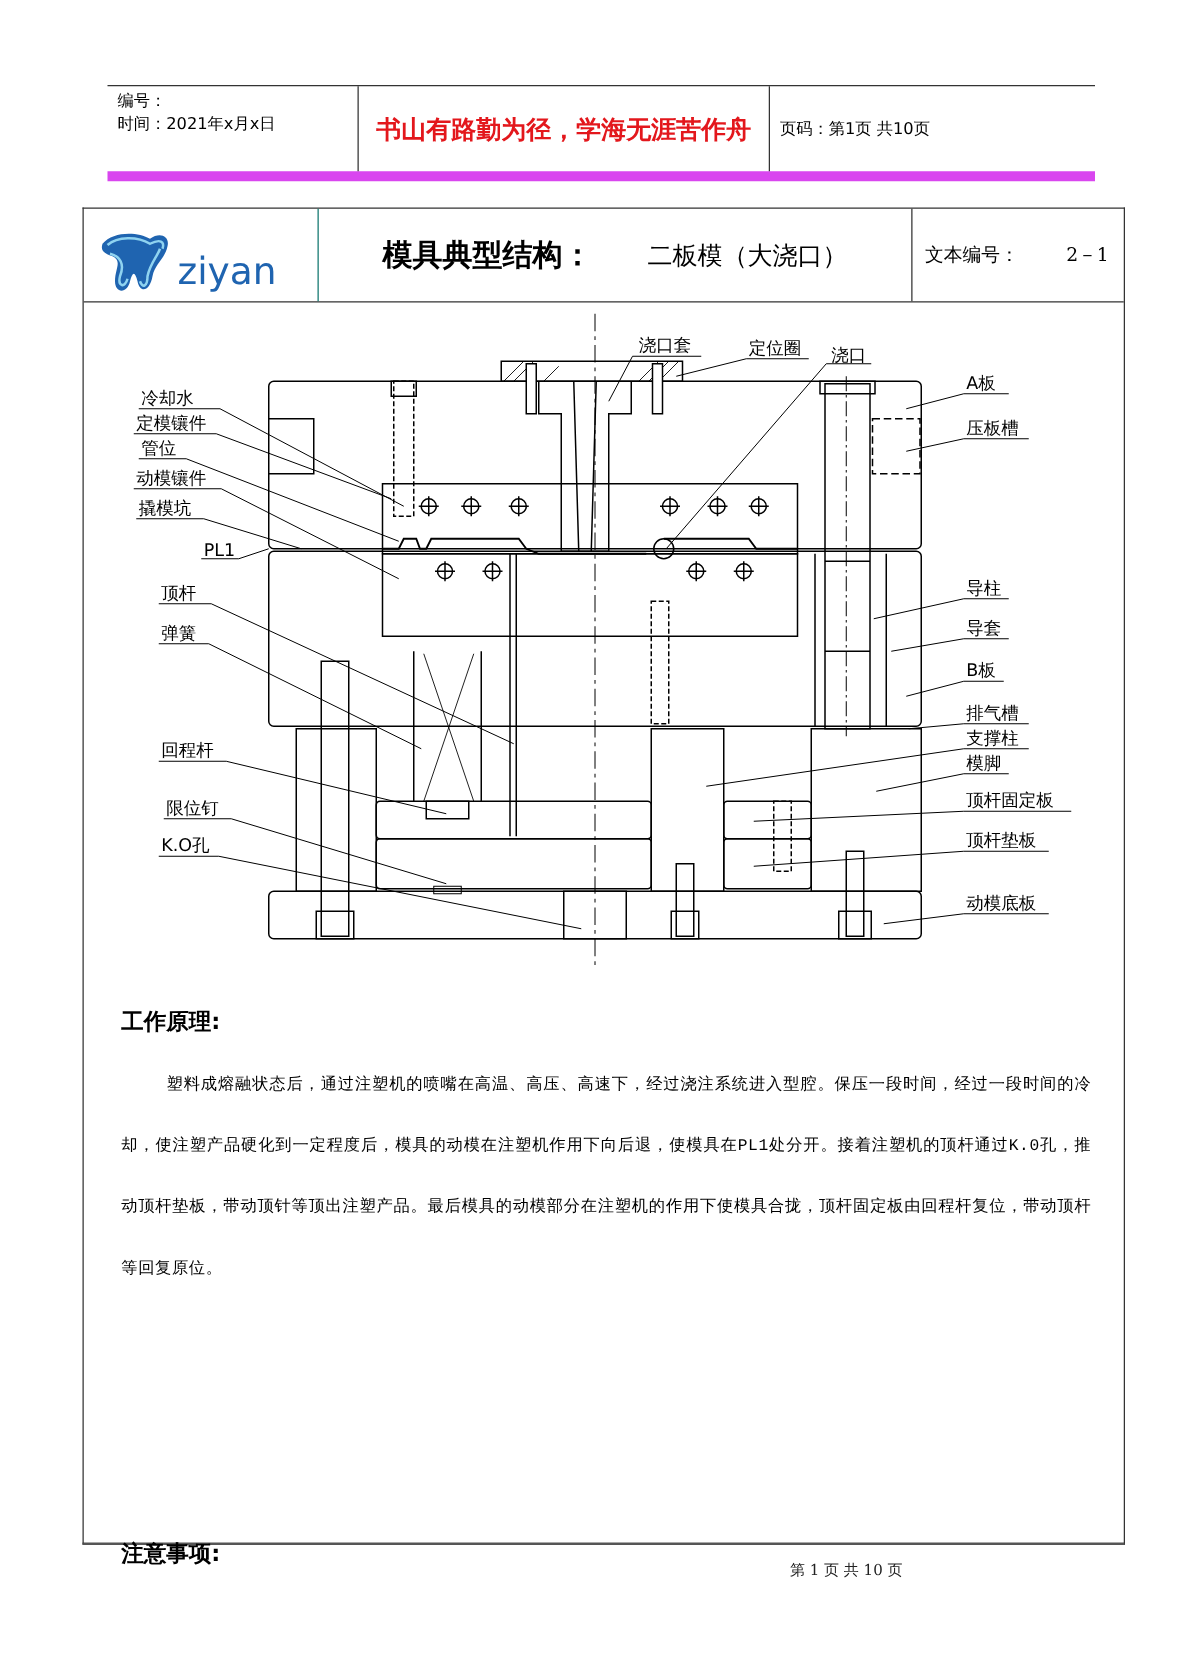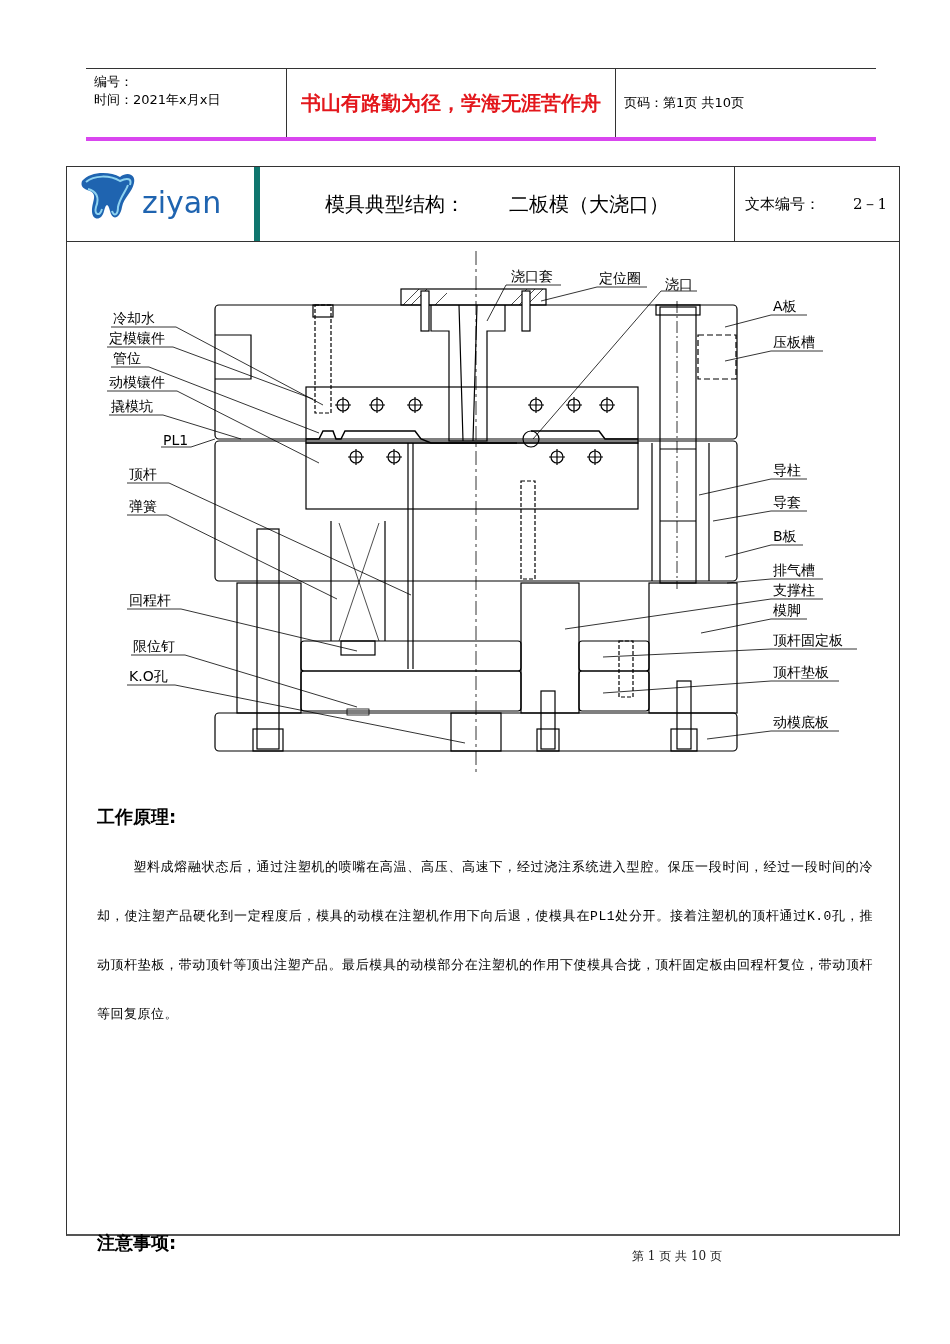--- a/index.html
+++ b/index.html
@@ -1,29 +1,29 @@
 <!DOCTYPE html>
 <html><head>
 <meta charset="utf-8">
 <style>
   html, body { margin: 0; padding: 0; background: #ffffff; }
   body { width: 950px; height: 1344px; position: relative; font-family: "DejaVu Sans", "Liberation Sans", sans-serif; color: #000; overflow: hidden; }
 
   
-  .top-header { position: absolute; left: 86px; top: 68px; width: 790px; height: 68px; border-top: 1px solid #333; border-bottom: 4px solid #d946ef; display: flex; justify-content: space-between; }
+  .top-header { position: absolute; left: 86px; top: 68px; width: 790px; height: 68px; border-top: 1px solid #333; border-bottom: 8px solid #d946ef; display: flex; justify-content: space-between; }
   .th-left { width: 200px; padding: 4px 8px; font-size: 13px; line-height: 18px; box-sizing: border-box; }
   .th-mid { width: 330px; border-left: 1px solid #333; border-right: 1px solid #333; display: flex; align-items: center; justify-content: center; font-size: 20px; font-weight: bold; color: #e3171c; box-sizing: border-box; }
   .th-right { flex: 1; display: flex; align-items: center; padding-left: 8px; font-size: 13px; }
 
   
   .frame { position: absolute; left: 66px; top: 166px; width: 834px; height: 1070px; border: 1px solid #333; border-bottom: 2px solid #555; box-sizing: border-box; }
   .title-row { position: absolute; left: 0; top: 0; width: 832px; height: 74px; border-bottom: 1px solid #333; display: flex; }
-  .logo-cell { width: 187px; border-right: 6px solid #0f766e; display: flex; align-items: flex-start; justify-content: center; }
+  .logo-cell { width: 187px; border-right: 1px solid #0f766e; display: flex; align-items: flex-end; justify-content: center; }
   .title-cell { width: 474px; border-right: 1px solid #333; display: flex; align-items: center; justify-content: center; font-family: "DejaVu Serif", "Liberation Serif", serif; }
-  .title-main { font-size: 20px; font-weight: normal; }
+  .title-main { font-size: 24px; font-weight: bold; }
   .title-sub { font-size: 20px; margin-left: 44px; }
   .meta-cell { flex: 1; display: flex; flex-direction: row; font-family: "DejaVu Serif", "Liberation Serif", serif; font-size: 15px; }
   .meta-row { flex: 1; display: flex; align-items: center; justify-content: space-between; padding: 0 12px 0 10px; }
   .meta-row + .meta-row { border-top: 1px solid #333; }
 
   .diagram { position: absolute; left: 0; top: 75px; width: 832px; height: 540px; }
 
   .section-title { position: absolute; left: 30px; font-size: 18px; font-weight: bold; }
   .para { position: absolute; left: 30px; width: 776px; font-family: Liberation Mono, monospace; font-size: 13px; line-height: 49px; text-align: justify; letter-spacing: 0.5px; }
   .para .indent { display: inline-block; width: 36px; }

